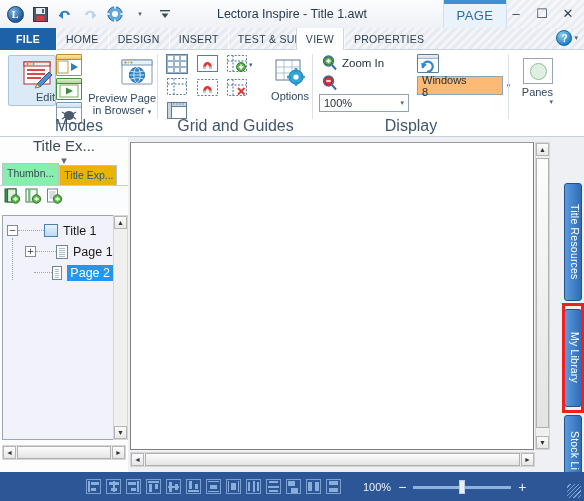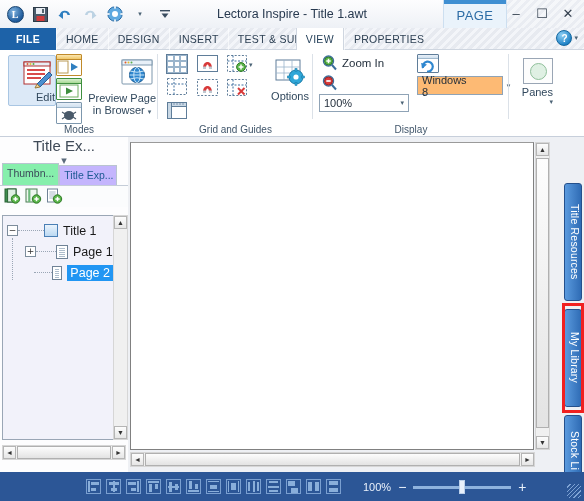--- a/index.html
+++ b/index.html
@@ -73,21 +73,21 @@
 
   
   .ribbon {
     position:absolute; left:0; top:50px; width:584px; height:87px;
     background:#ffffff; border-bottom:1px solid #c7cfdb;
   }
   .rgroup { position:absolute; top:0; height:87px; }
   .rgroup .gsep { position:absolute; right:0; top:4px; bottom:18px; width:1px; background:#dbe1e8; }
   .glabel {
     position:absolute; bottom:2px; left:0; right:0; text-align:center;
-    font-size:10px; color:#41566b;
+    font-size:16px; color:#41566b;
   }
   .bigbtn { display:flex; flex-direction:column; align-items:flex-end; cursor:pointer; }
   .bigbtn .cap { font-size:11px; color:#31485d; text-align:center; line-height:12px; }
   .win-ic { width:26px;height:22px;border:1px solid #7d97ad;background:#fff;border-radius:1px; overflow:hidden;}
   .win-ic .tbar{height:5px;background:linear-gradient(#e8f0f8,#cfe0ef);border-bottom:1px solid #9fb8cd;}
 
   .gridicon { width:22px;height:20px; display:grid; grid-template-columns:repeat(3,1fr); grid-template-rows:repeat(3,1fr); border:1px solid #5f7d99; }
   .gridicon div { border:.5px solid #9ab4cb; }
 
   
@@ -97,21 +97,21 @@
   .lpane { position:absolute; left:0; top:0; width:128px; height:335px; background:#fdfdfe; }
   .lpane-hdr { height:28px; display:flex; align-items:center; padding:0 4px;flex-direction:column; }
   .lpane-title { font-size:15px; color:#3f4a57; flex:1; }
   .hdr-ic { width:16px; height:18px; display:flex; align-items:center; justify-content:center; color:#5b6b7c; cursor:pointer; }
   .ltabs { display:flex; height:20px; padding-left:2px; align-items:flex-end; }
   .ltab {
     font-size:10.5px; padding:2px 4px 2px 4px; height:22px; line-height:14px;
     border:1px solid #b9c4d0; border-bottom:none; background:#86efac; color:#3b4a5a;
     max-width:58px; overflow:hidden; white-space:nowrap; cursor:pointer;
   }
-  .ltab.active { background:#c4b5fd; color:#1d5a93; height:20px; }
+  .ltab.active { background:#eab308; color:#1d5a93; height:20px; }
   .ltoolbar { height:22px; border-top:1px solid #c5cdd8; display:flex; align-items:center; gap:4px; padding-left:4px; background:#fbfcfd; }
   .tree {
     position:absolute; left:2px; top:78px; right:14px; bottom:32px;
     background:#f2f2fa; border:1px solid #9aa6b5; overflow:hidden; padding:4px 0 0 4px;
   }
   .trow { display:flex; align-items:center; height:21px; font-size:12.5px; color:#1a1a1a; white-space:nowrap; }
   .trow .sel { background:#2196f3; color:#fff; padding:1px 3px; }
   .expander {
     width:11px;height:11px;border:1px solid #7d8d9c;background:#fff;
     display:flex;align-items:center;justify-content:center;font-size:9px;line-height:9px;color:#333;cursor:pointer;

